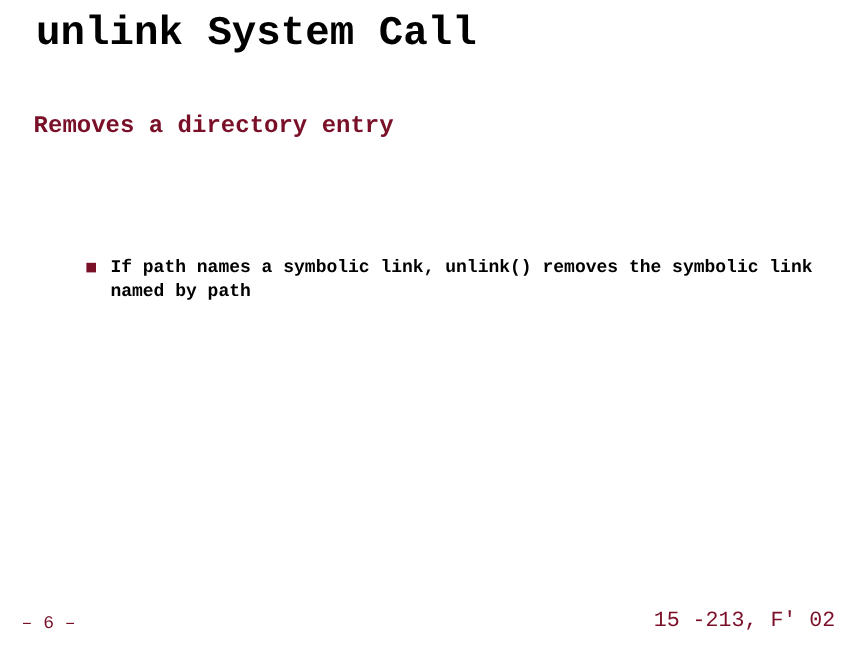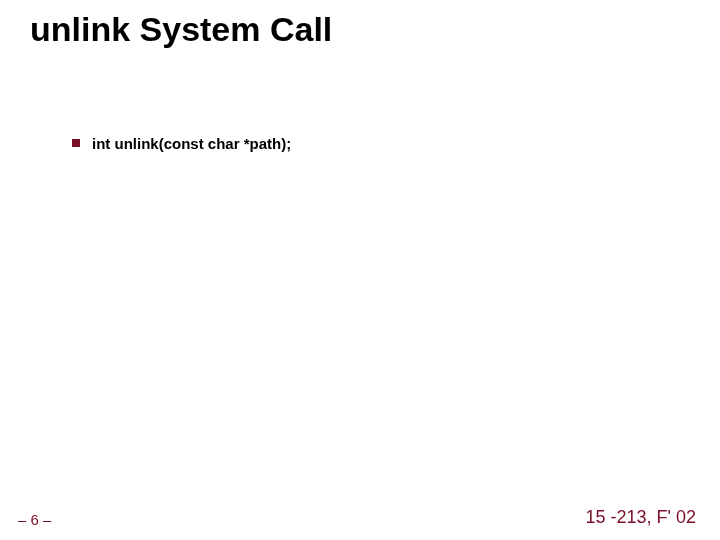--- a/index.html
+++ b/index.html
@@ -10,20 +10,21 @@
     background: #ffffff;
     font-family: Arial, Helvetica, sans-serif;
     position: relative;
     overflow: hidden;
   }
   .slide {
     width: 720px;
     height: 540px;
     position: relative;
     box-sizing: border-box;
+    font-family: Liberation Mono, monospace;
   }
   .title {
     position: absolute;
     left: 30px;
     top: 10px;
     font-size: 34px;
     font-weight: bold;
     color: #000000;
   }
   .sub1 {
@@ -86,24 +87,25 @@
     color: #7a1028;
   }
 </style>
 </head>
 <body>
 
 <div class="slide">
 
   <div class="title">unlink System Call</div>
 
-
-  <div class="bullet1">
-    <div class="square"></div>
-    <div class="btext">int unlink(const char *path);</div>
-  </div>
+  <div class="sub1">Removes a directory entry</div>
 
 
+
+  <div class="bullet2">
+    <div class="square"></div>
+    <div class="btext">If  path names a symbolic link, unlink() removes the symbolic link named by path</div>
+  </div>
 
   <div class="footer-left">– 6 –</div>
   <div class="footer-right">15 -213, F' 02</div>
 
 </div>
 
 </body></html>

